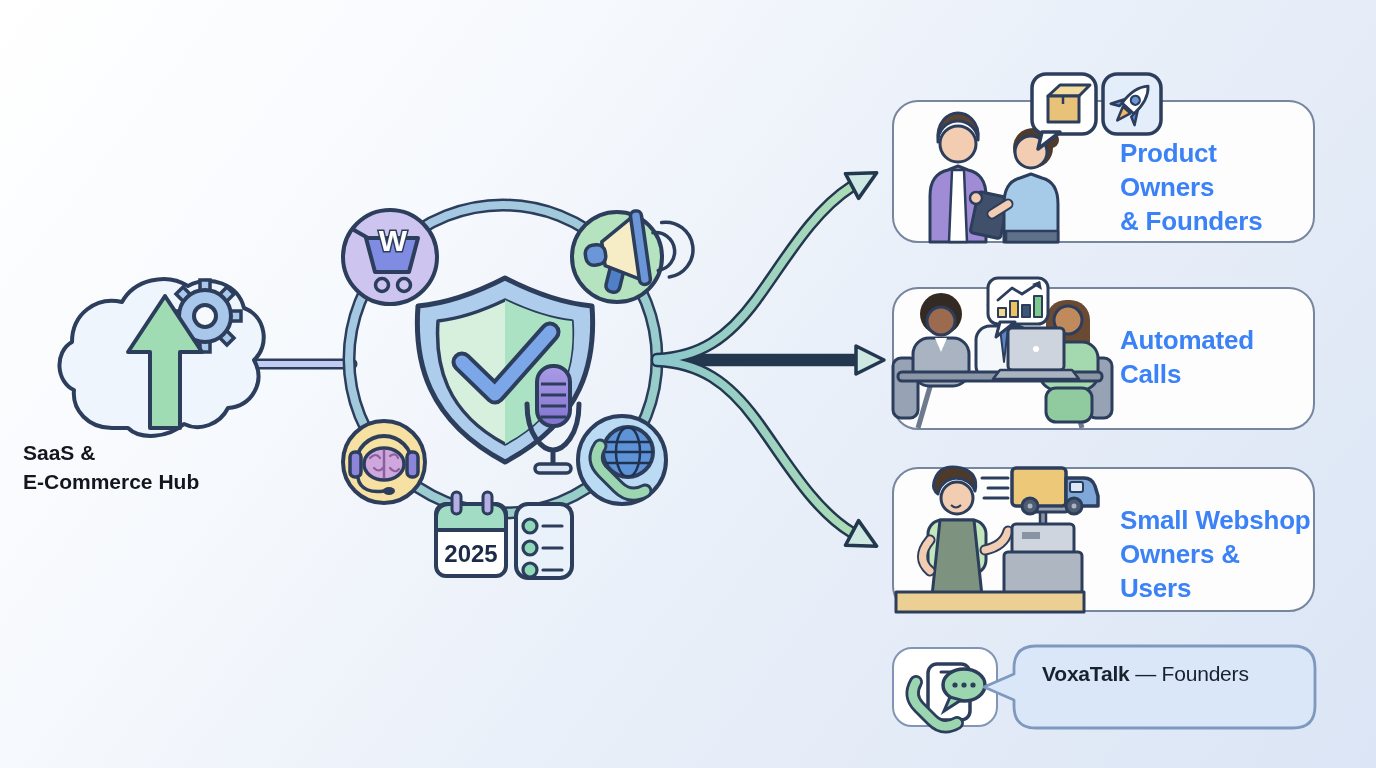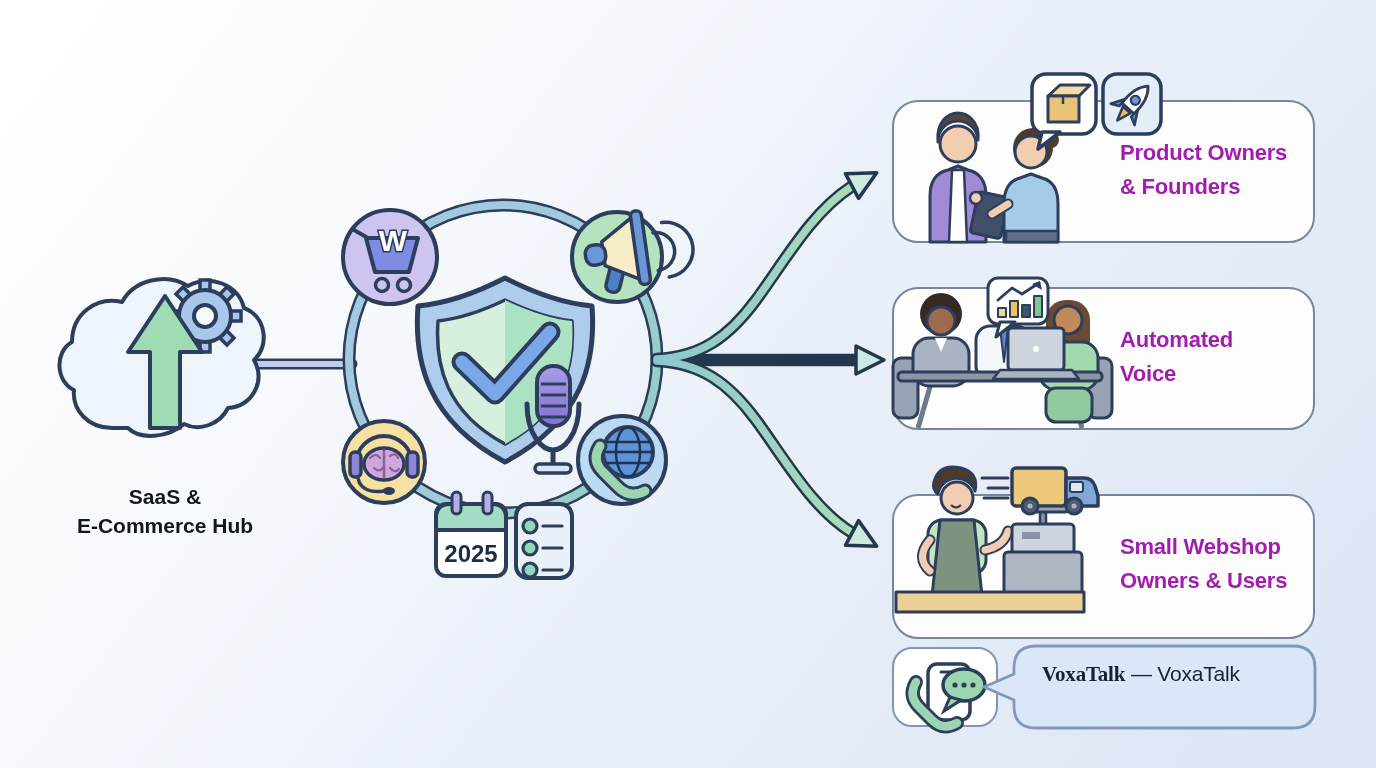--- a/index.html
+++ b/index.html
@@ -1,29 +1,29 @@
 <!DOCTYPE html>
 <html><head>
 <meta charset="utf-8">
 <style>
   html,body{margin:0;padding:0;}
   body{font-family:"Liberation Sans", sans-serif;}
   .stage{position:relative;width:1376px;height:768px;overflow:hidden;
     background:linear-gradient(128deg,#ffffff 0%,#f6f9fd 30%,#eaf0f9 55%,#dbe5f5 100%);}
   .card{position:absolute;left:892px;width:423px;height:143px;background:#fdfdfe;
     border:2.5px solid #76869f;border-radius:26px;box-sizing:border-box;z-index:2;}
-  .card-title{position:absolute;left:226px;top:34px;font-weight:bold;font-size:22px;
-    line-height:34px;color:#a21caf;letter-spacing:-0.2px;}
+  .card-title{position:absolute;left:226px;top:34px;font-weight:bold;font-size:26px;
+    line-height:34px;color:#3b82f6;letter-spacing:-0.2px;}
   .iconbox{position:absolute;left:892px;top:647px;width:106px;height:80px;background:#ffffff;
     border:2.5px solid #8295b5;border-radius:20px;box-sizing:border-box;z-index:2;}
-  .hub-label{position:absolute;left:23px;top:438px;width:284px;text-align:center;
-    font-weight:bold;font-size:21px;line-height:29px;color:#12161f;z-index:2;margin-top:44px;}
+  .hub-label{position:absolute;left:23px;top:438px;width:284px;
+    font-weight:bold;font-size:21px;line-height:29px;color:#12161f;z-index:2;}
   .footer-text{position:absolute;left:1042px;top:659px;width:266px;font-size:21px;
     line-height:29px;color:#17222f;z-index:4;letter-spacing:-0.2px;}
-  .footer-text .brand{font-weight:bold;font-family:Liberation Serif, serif;}
+  .footer-text .brand{font-weight:bold;}
   svg.art{position:absolute;left:0;top:0;z-index:3;pointer-events:none;}
 </style>
 </head>
 <body>
 
 <div class="stage">
 
   <div class="hub-label">
     <span>SaaS &amp;</span><br>
     <span>E-Commerce Hub</span>
@@ -32,36 +32,36 @@
   <div class="card" style="top:100px;">
     <div class="card-title">
       <span>Product Owners</span><br>
       <span>&amp; Founders</span>
     </div>
   </div>
 
   <div class="card" style="top:287px;">
     <div class="card-title">
       <span>Automated</span><br>
-      <span>Voice</span>
+      <span>Calls</span>
     </div>
   </div>
 
-  <div class="card" style="top:494px;height:145px;">
+  <div class="card" style="top:467px;height:145px;">
     <div class="card-title">
       <span>Small Webshop</span><br>
       <span>Owners &amp; Users</span>
     </div>
   </div>
 
   <div class="iconbox"></div>
 
   <div class="footer-text">
     <span class="brand">VoxaTalk</span>
-    <span>— VoxaTalk</span><br>
+    <span>— Founders</span><br>
   </div>
 
   <svg class="art" width="1376" height="768" viewBox="0 0 1376 768">
     <defs>
       <linearGradient id="ringGrad" x1="0" y1="0" x2="1" y2="1">
         <stop offset="0" stop-color="#a9c7ea"></stop>
           <stop offset="1" stop-color="#93cfc0"></stop>
       </linearGradient>
       <linearGradient id="arrowGrad" x1="0" y1="0" x2="1" y2="0">
         <stop offset="0" stop-color="#8cc6ce"></stop>

